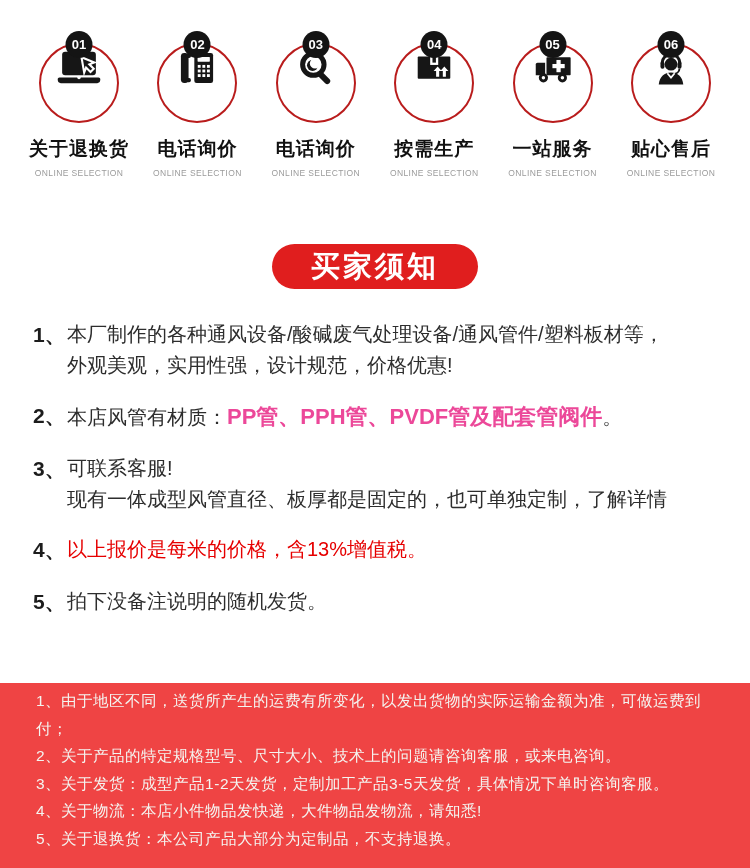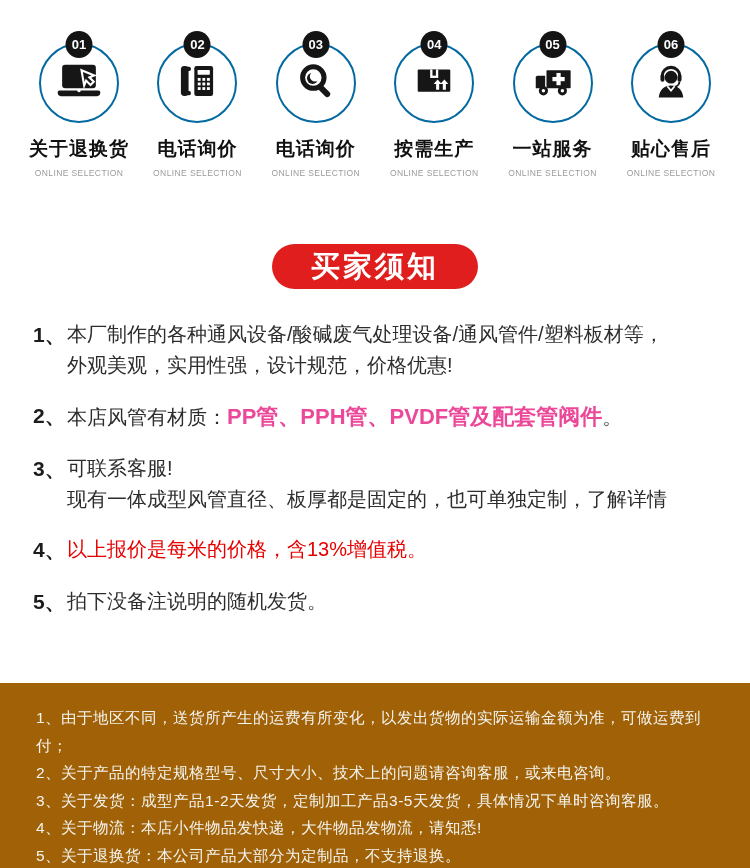--- a/index.html
+++ b/index.html
@@ -14,24 +14,24 @@
   
   .services {
     padding: 30px 26px 0;
     display: flex;
     justify-content: space-between;
   }
   .svc { width: 106px; text-align: center; }
   .ring {
     width: 80px; height: 80px;
     margin: 13px auto 0;
-    border: 2px solid #0369a1;
+    border: 2px solid #b91c1c;
     border-radius: 50%;
     position: relative;
-    display: flex; align-items: center; justify-content: center;
+    display: flex; justify-content: center;
   }
   .badge {
     position: absolute; top: -14px; left: 50%;
     transform: translateX(-50%);
     width: 27px; height: 27px; border-radius: 50%;
     background: #141414; color: #ffffff;
     font-size: 13px; font-weight: bold;
     display: flex; align-items: center; justify-content: center;
   }
   .ring svg { width: 46px; height: 46px; }
@@ -55,22 +55,22 @@
     font-size: 20px; color: #2d2d2d; line-height: 1.55;
   }
   .notice-num { flex: none; width: 34px; font-size: 21px; font-weight: bold; color: #1c1c1c; }
   .notice-body { flex: 1; }
   .bold-seg { font-weight: bold; font-size: 22px; color: #ec4899; }
   .red-text { color: #e60000; }
   
   .footer {
     margin-top: auto;
     height: 185px;
-    background: #a16207;
-    padding: 21px 36px 0;
+    background: #ef4444;
+    padding: 4px 36px 0;
   }
   .footer-line { color: #f4f4f0; font-size: 15.5px; line-height: 27.5px; letter-spacing: 0.5px; }
 </style>
 </head>
 <body>
 
 <div class="services">
 
   <div class="svc">
     <div class="ring">

